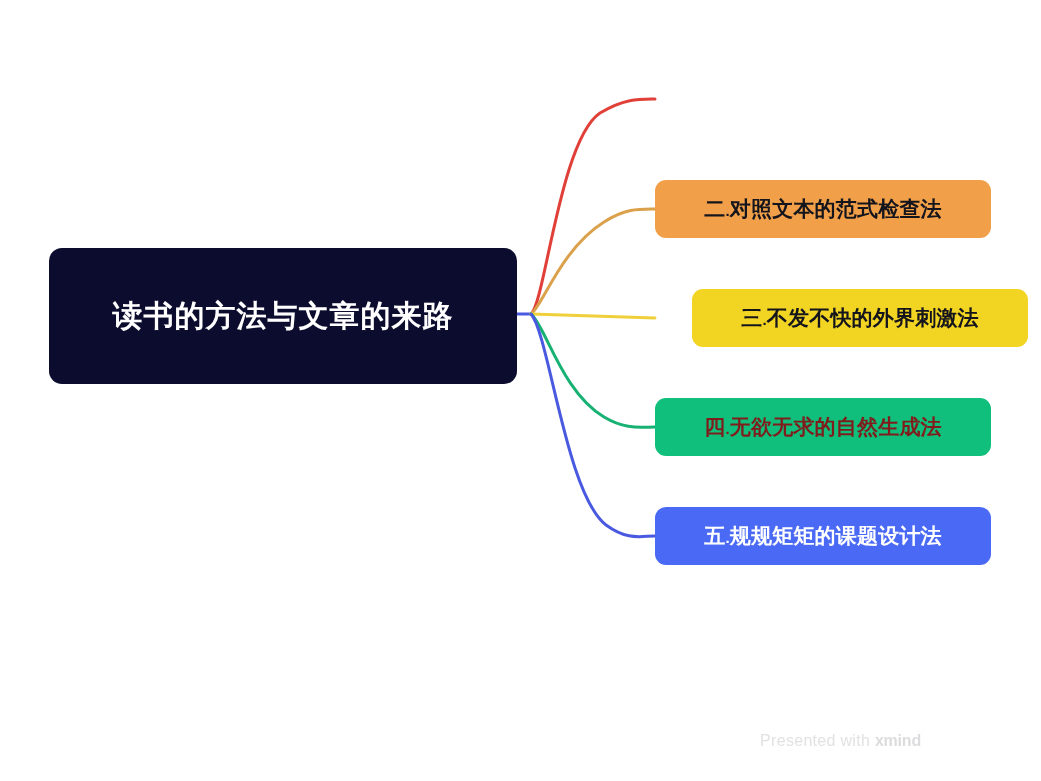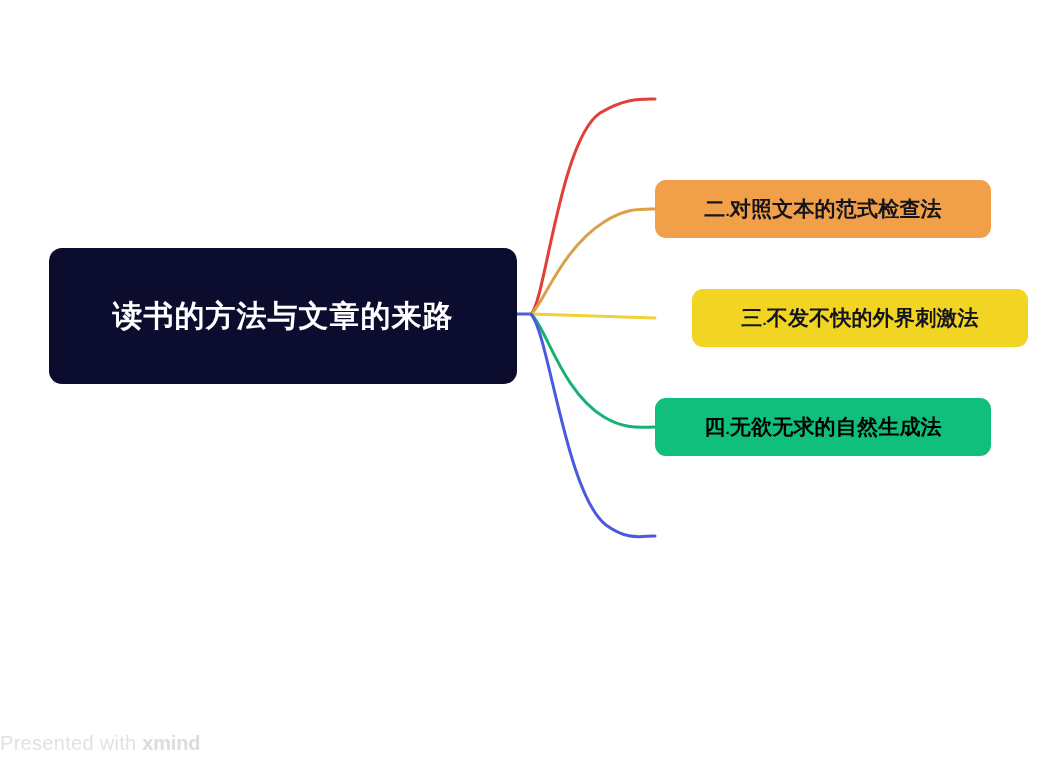--- a/index.html
+++ b/index.html
@@ -75,22 +75,22 @@
   #branch-2 { top: 180px; }
   #branch-3 { top: 289px; }
   #branch-4 { top: 398px; }
   #branch-5 { top: 507px; }
 
   #footer {
     position: absolute;
     left: 0;
     top: 732px;
     width: 921px;
-    text-align: left;
-    font-size: 20px;
+    text-align: right;
+    font-size: 16px;
     color: #e2e2e4;
     letter-spacing: 0.3px;
     user-select: none;
   }
   #footer .brand {
     font-weight: bold;
     color: #dcdcde;
     letter-spacing: -0.2px;
   }
 </style>
@@ -119,23 +119,28 @@
     </div>
   </div>
 
   <div class="node branch-node" id="branch-3" style="background-color: rgb(242, 212, 35); margin-left: 37px;">
     <div class="node-label" style="color: rgb(20, 20, 28);">
       <span class="idx">三</span><span class="dot">.</span><span>不发不快的外界刺激法</span>
     </div>
   </div>
 
   <div class="node branch-node" id="branch-4" style="background-color: rgb(16, 191, 123);">
-    <div class="node-label" style="color: #000000;">
+    <div class="node-label" style="color: #7f1d1d;">
       <span class="idx">四</span><span class="dot">.</span><span>无欲无求的自然生成法</span>
     </div>
   </div>
 
+  <div class="node branch-node" id="branch-5" style="background-color: rgb(74, 105, 245);">
+    <div class="node-label" style="color: rgb(255, 255, 255);">
+      <span class="idx">五</span><span class="dot">.</span><span>规规矩矩的课题设计法</span>
+    </div>
+  </div>
 
   <div id="footer">
     <span>Presented with </span><span class="brand">xmind</span>
   </div>
 
 </div>
 
 </body></html>

